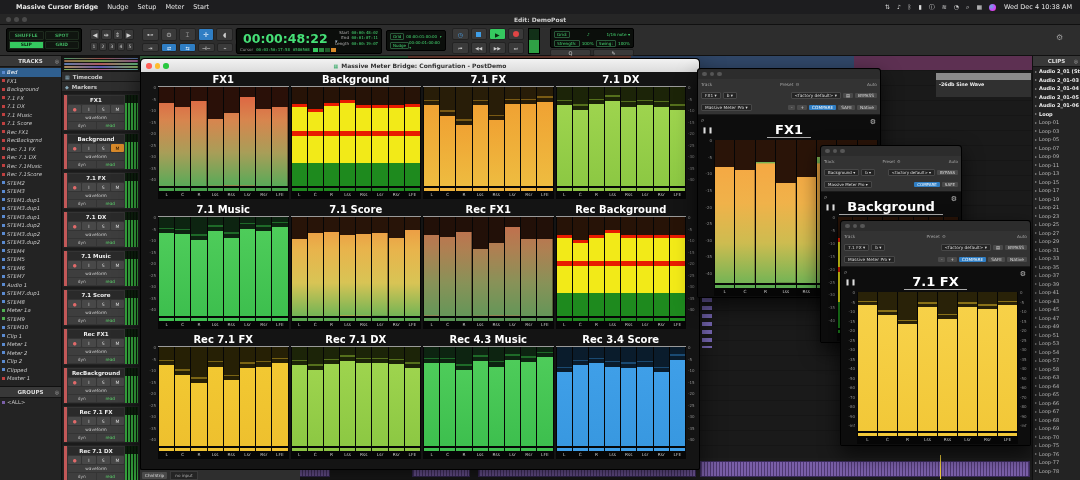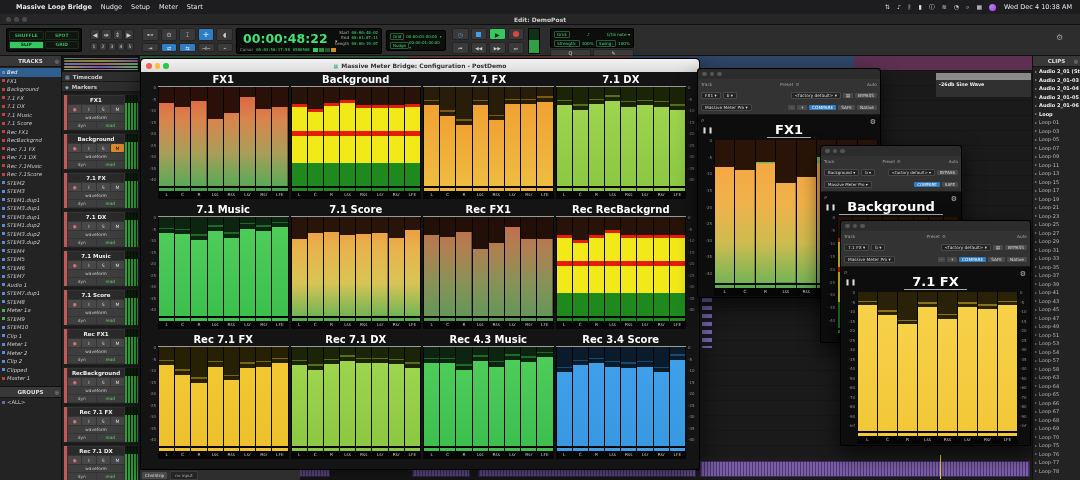--- a/index.html
+++ b/index.html
@@ -176,21 +176,21 @@
   .pwmeters{flex:1;display:flex;gap:1px;background:#0d0d0d;padding:2px 2px 1px 2px;}
   .pwmeters .marea{flex:1;display:flex;gap:1px;background:#060606;padding:0 1px;}
 </style>
 </head>
 <body>
 
 <div id="stage">
 
   <div class="abs" id="menubar">
     <span class="apple"></span>
-    <span class="appname">Massive Loop Bridge</span>
+    <span class="appname">Massive Cursor Bridge</span>
     <span><span class="menu">Nudge</span><span class="menu">Setup</span><span class="menu">Meter</span><span class="menu">Start</span></span>
     <span class="spacer"></span>
     <span><span class="sicon">⇅</span><span class="sicon">♪</span><span class="sicon">ᛒ</span><span class="sicon">▮</span><span class="sicon">ⓘ</span><span class="sicon">≋</span><span class="sicon">◔</span><span class="sicon">⌕</span><span class="sicon">▦</span></span>
     <span class="siri"></span>
     <span class="clock">Wed Dec 4  10:38 AM</span>
   </div>
 
   <div class="abs" id="editbar">
     <span class="dots">
         <i></i>
@@ -1236,21 +1236,21 @@
               <div class="mlab" style="visibility: hidden;"></div>
             </div>
           </div>
         </div>
         <div class="m-section">
           <div class="m-titles">
             <div class="sp-l"></div>
             <div class="pt">7.1 Music</div>
             <div class="pt">7.1 Score</div>
             <div class="pt">Rec FX1</div>
-            <div class="pt">Rec RecBackgrnd</div>
+            <div class="pt">Rec Background</div>
             <div class="sp-r"></div>
           </div>
           <div class="m-row">
             <div class="scol">
               <div class="sticks">
                 <div class="stick" style="top: 0%;">0</div>
                 <div class="stick" style="top: 11.6279%;">-5</div>
                 <div class="stick" style="top: 23.2558%;">-10</div>
                 <div class="stick" style="top: 34.8837%;">-15</div>
                 <div class="stick" style="top: 46.5116%;">-20</div>

